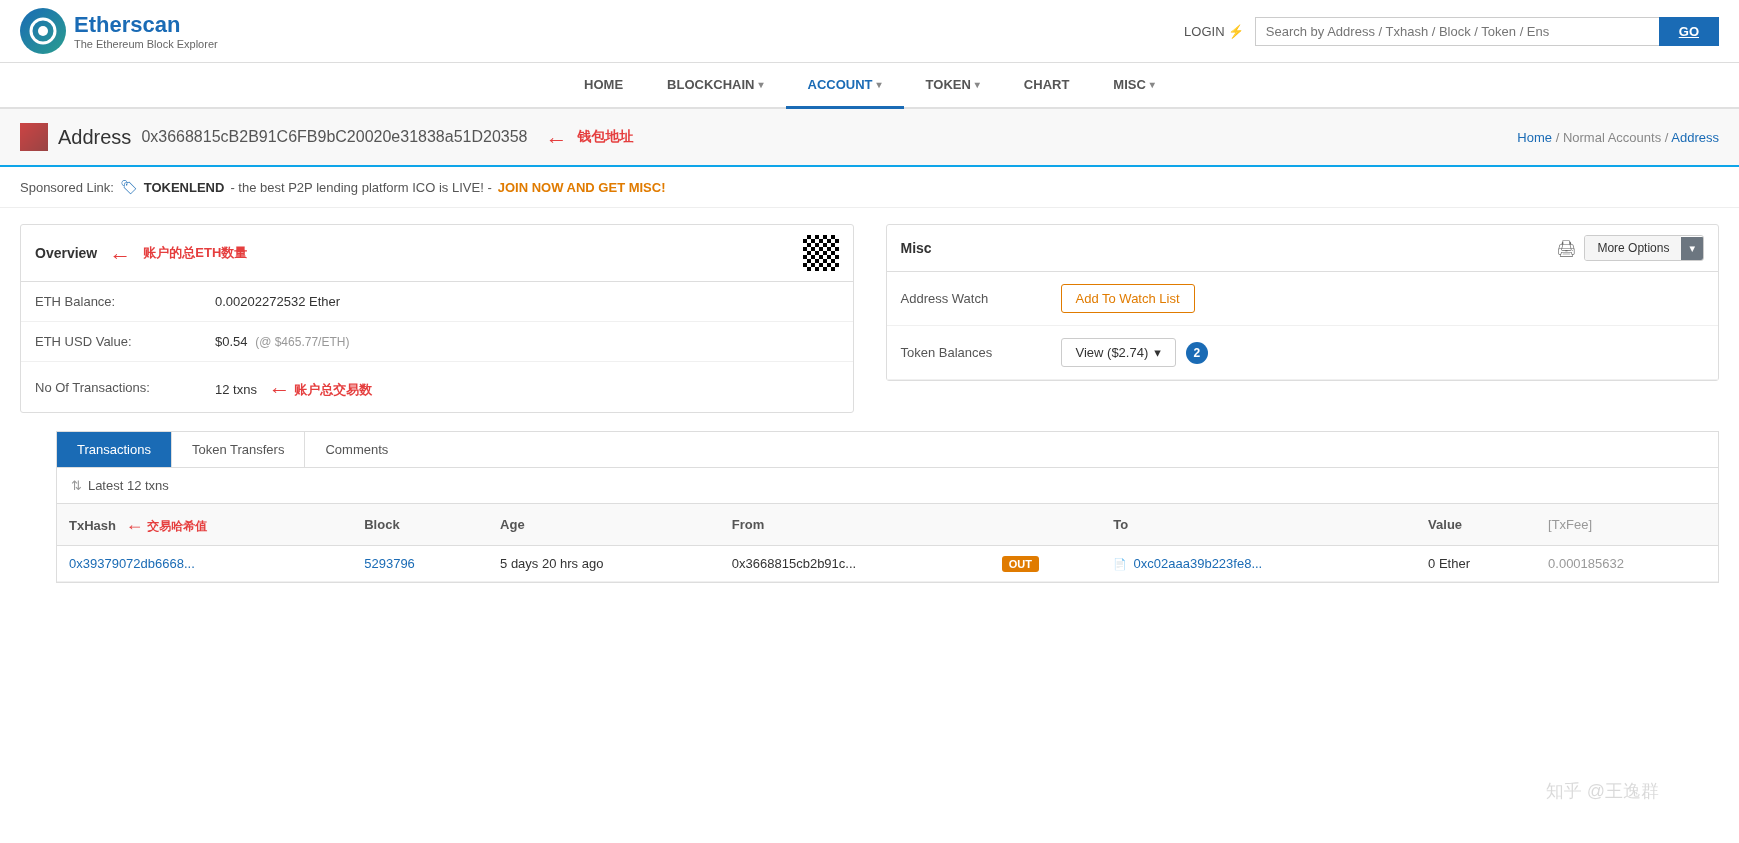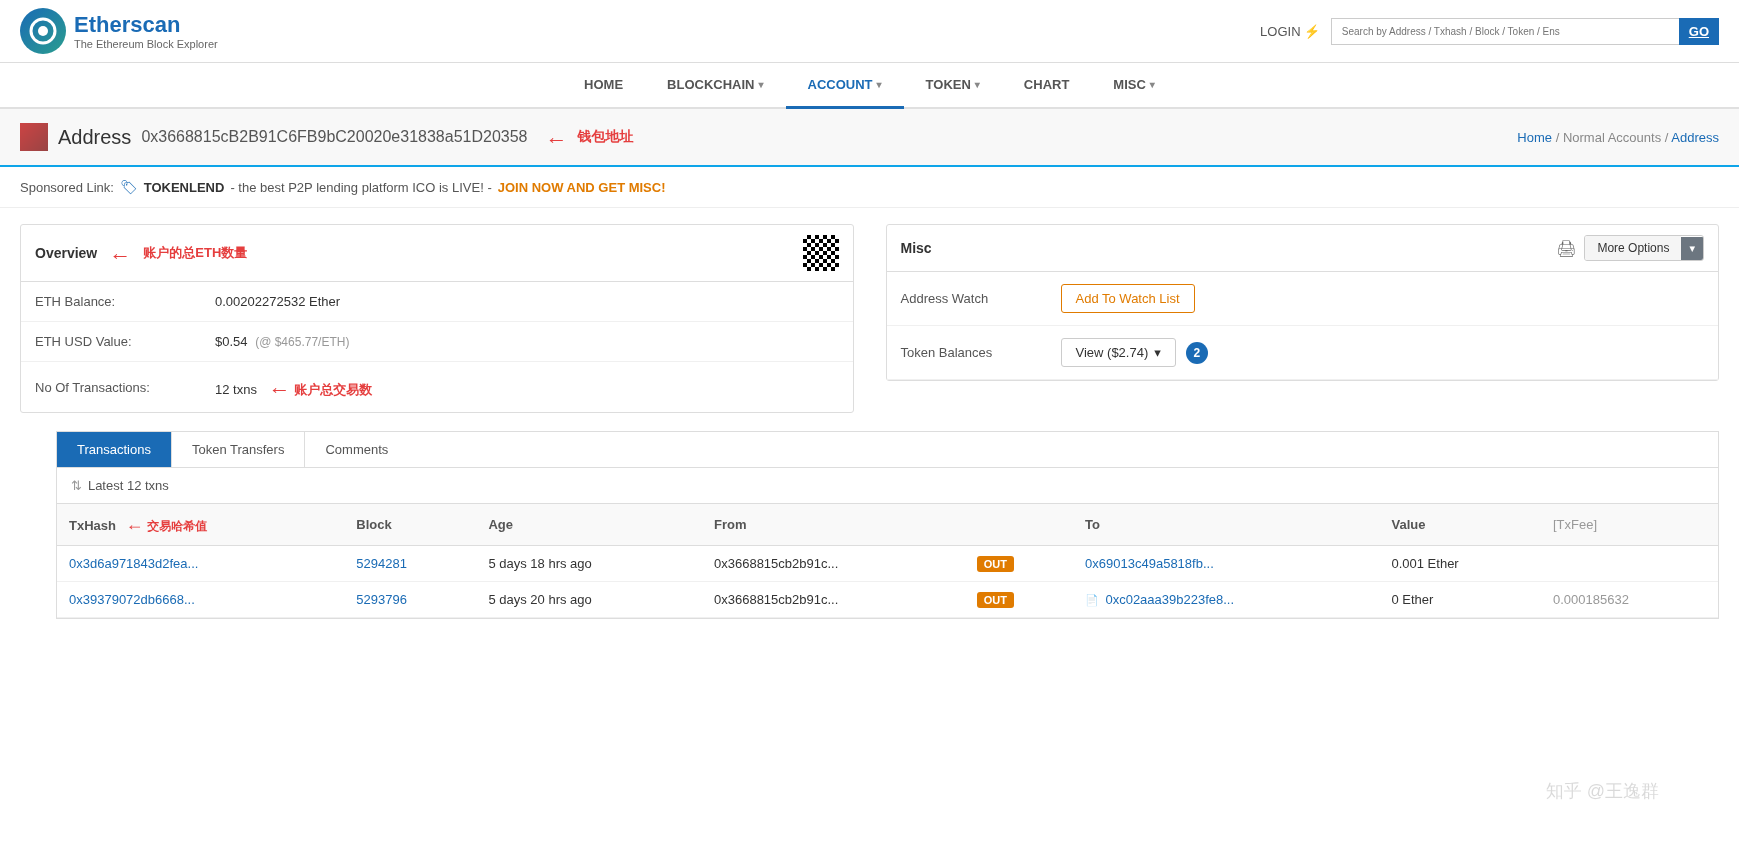--- a/index.html
+++ b/index.html
@@ -7,22 +7,22 @@
 
     
     .header { display: flex; align-items: center; justify-content: space-between; padding: 8px 20px; border-bottom: 1px solid #ddd; background: #fff; }
     .logo-area { display: flex; align-items: center; gap: 8px; }
     .logo-circle { width: 46px; height: 46px; border-radius: 50%; background: linear-gradient(135deg, #1a6bb5, #2a9d8f); display: flex; align-items: center; justify-content: center; color: white; font-weight: bold; font-size: 20px; }
     .logo-text h1 { font-size: 22px; color: #1a6bb5; font-weight: bold; }
     .logo-text p { font-size: 11px; color: #666; }
     .header-right { display: flex; align-items: center; gap: 10px; }
     .login-btn { font-size: 13px; color: #555; cursor: pointer; display: flex; align-items: center; gap: 4px; }
     .search-bar { display: flex; }
-    .search-input { width: 348px; padding: 6px 10px; border: 1px solid #ccc; border-right: none; font-size: 10px; outline: none; }
-    .search-btn { padding: 6px 10px; background: #1a6bb5; color: white; border: none; font-weight: bold; cursor: pointer; font-size: 13px; text-decoration: underline; }
+    .search-input { width: 404px; padding: 6px 10px; border: 1px solid #ccc; border-right: none; font-size: 13px; outline: none; }
+    .search-btn { padding: 6px 20px; background: #1a6bb5; color: white; border: none; font-weight: bold; cursor: pointer; font-size: 13px; text-decoration: underline; }
 
     
     .nav { display: flex; align-items: center; justify-content: center; gap: 0; border-bottom: 2px solid #e0e0e0; background: #fff; padding: 0 20px; }
     .nav-item { padding: 14px 22px; font-size: 13px; font-weight: bold; color: #555; cursor: pointer; text-decoration: none; display: flex; align-items: center; gap: 4px; border-bottom: 3px solid transparent; margin-bottom: -2px; }
     .nav-item.active { color: #1a6bb5; border-bottom: 3px solid #1a6bb5; }
     .nav-item .arrow { font-size: 10px; color: #888; }
 
     
     .page-header { display: flex; align-items: center; justify-content: space-between; padding: 14px 20px; background: #f8f8f8; border-bottom: 2px solid #0ea5e9; }
     .page-title-area { display: flex; align-items: center; gap: 10px; }
@@ -263,38 +263,20 @@
           <th>Age</th>
           <th>From</th>
           <th></th>
           <th>To</th>
           <th>Value</th>
           <th style="color:#999;font-weight:normal;">[TxFee]</th>
         </tr>
       </thead>
       <tbody>
 
-        <tr>
-          <td>
-            <a class="tx-link">0x3d6a971843d2fea...</a>
-          </td>
-          <td>
-            <a class="block-link">5294281</a>
-          </td>
-          <td>5 days 18 hrs ago</td>
-          <td>0x3668815cb2b91c...</td>
-          <td>
-            <span class="out-badge">OUT</span>
-          </td>
-          <td>
-            <a class="tx-link">0x69013c49a5818fb...</a>
-          </td>
-          <td>0.001 Ether</td>
-          <td></td>
-        </tr>
 
         <tr>
           <td>
             <a class="tx-link">0x39379072db6668...</a>
           </td>
           <td>
             <a class="block-link">5293796</a>
           </td>
           <td>5 days 20 hrs ago</td>
           <td>0x3668815cb2b91c...</td>

